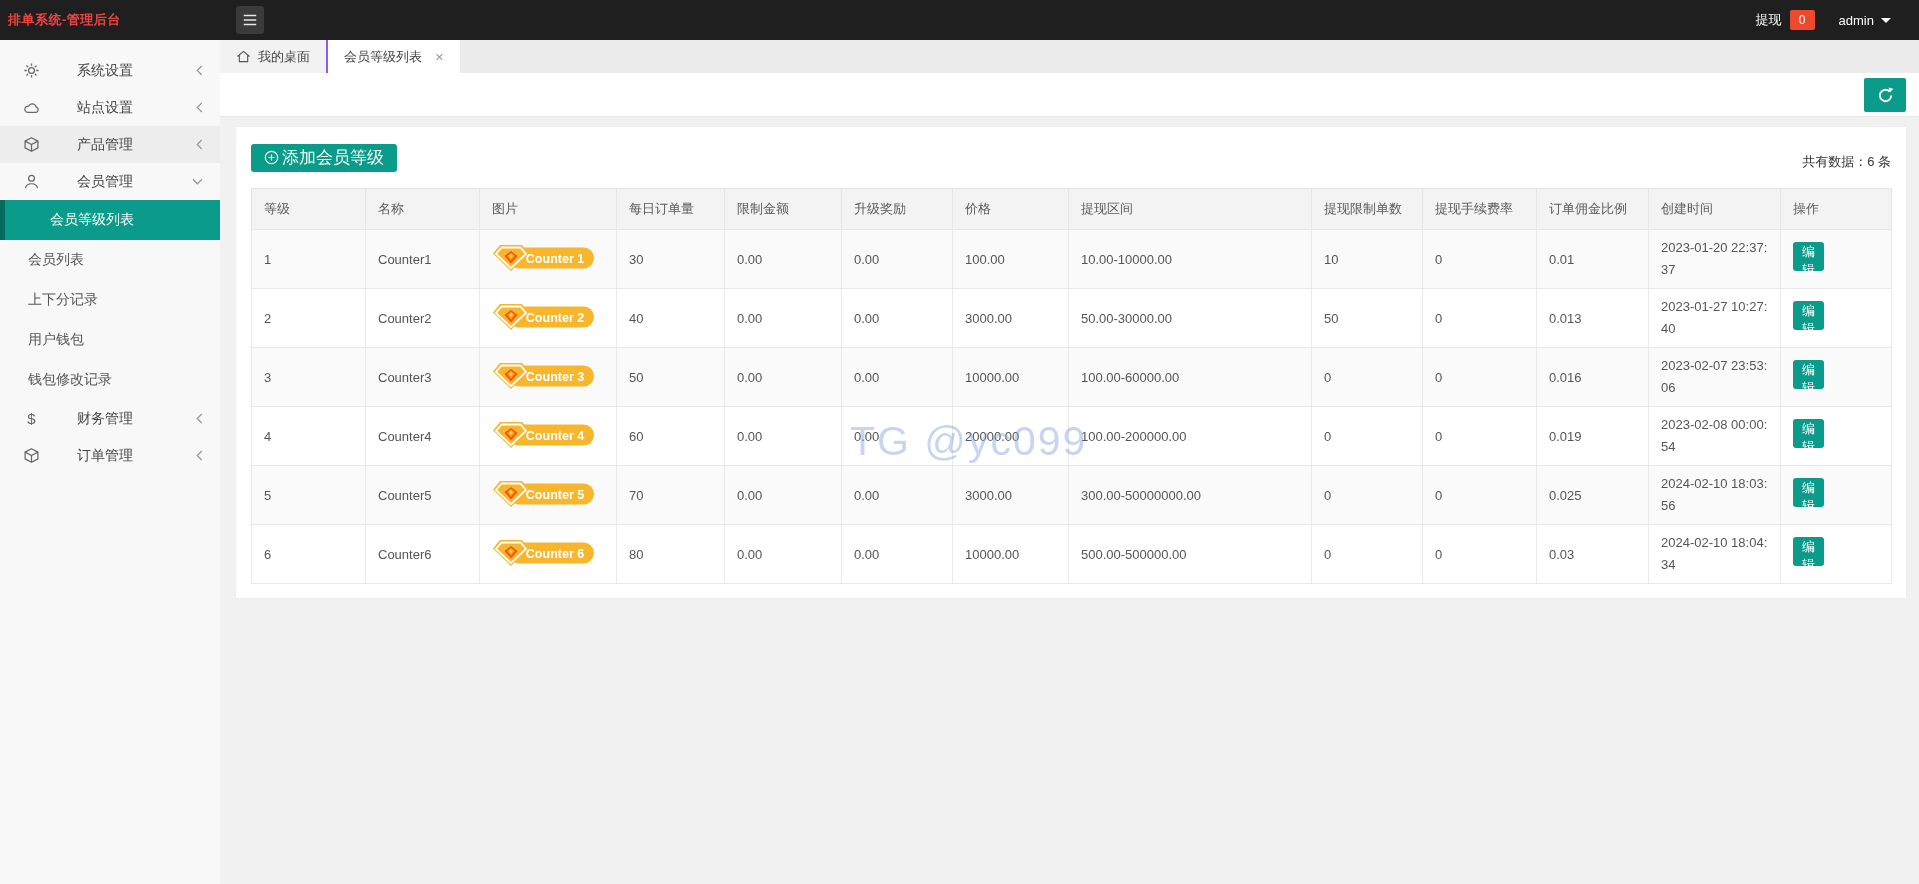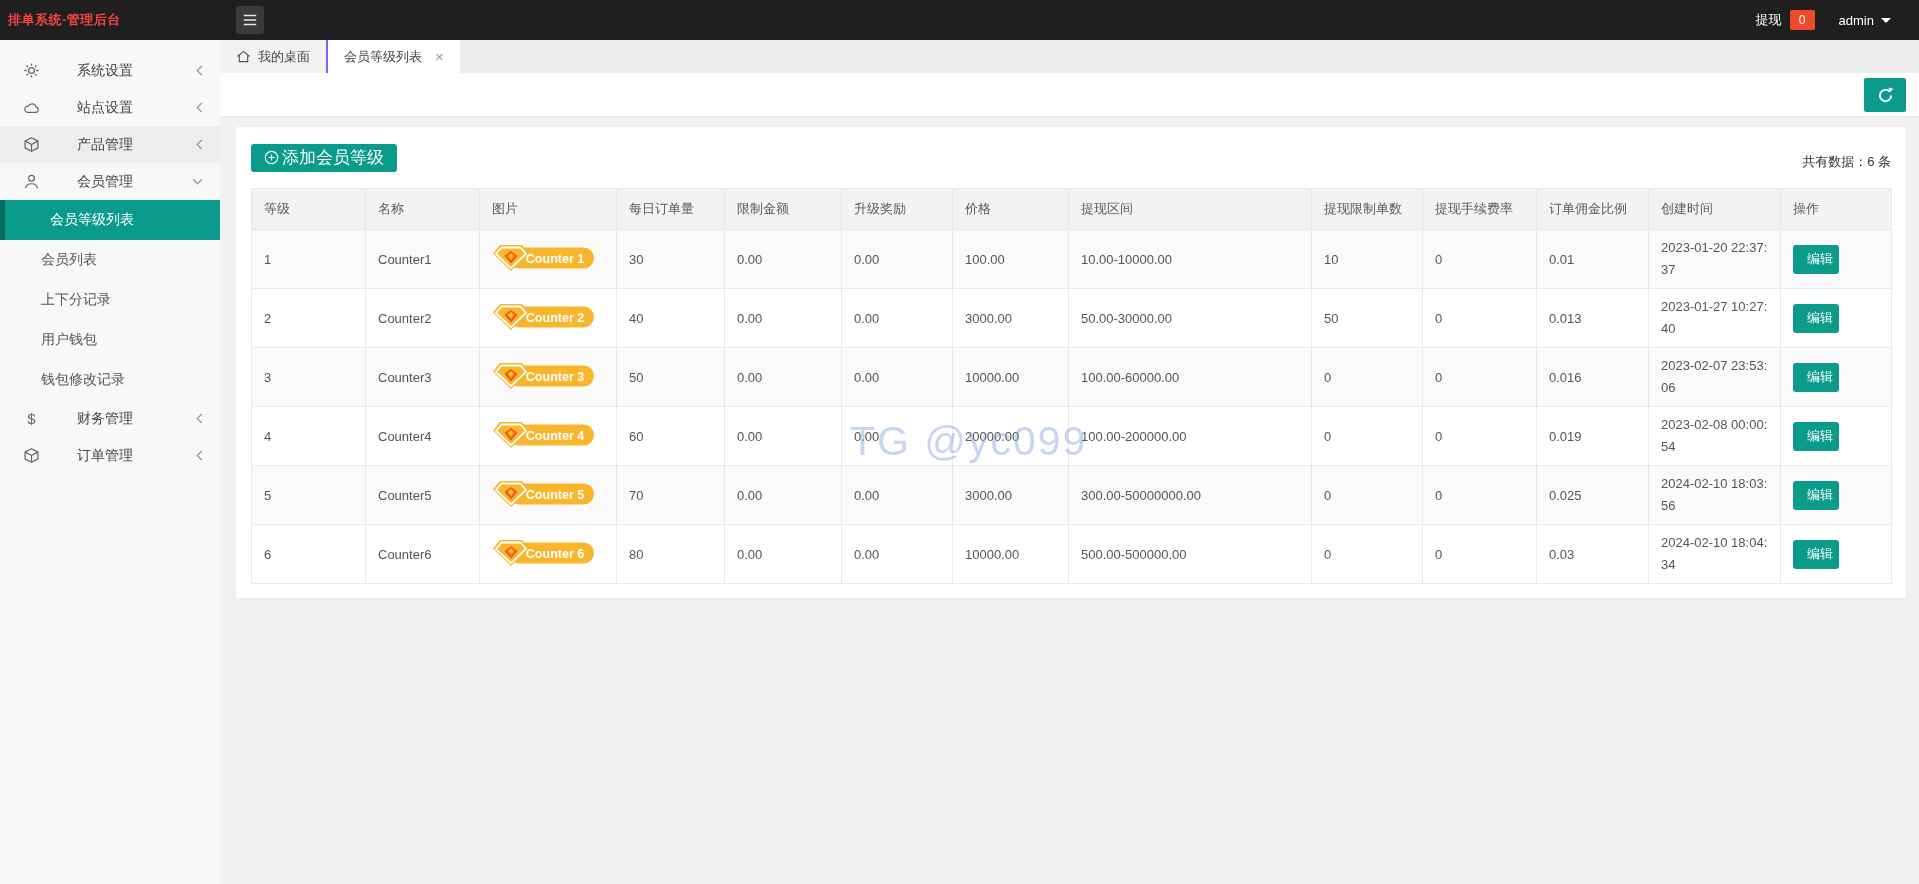--- a/index.html
+++ b/index.html
@@ -19,21 +19,21 @@
   .admin-menu { display:flex; align-items:center; gap:7px; margin-left:24px; cursor:pointer; }
   .caret-down { width:0; height:0; border-left:5px solid transparent; border-right:5px solid transparent; border-top:5px solid #fff; }
 
   
   .sidebar { position:absolute; top:40px; left:0; bottom:0; width:220px; background:#f8f8f8; padding-top:12px; }
   .side-item { height:37px; display:flex; align-items:center; padding:0 16px 0 22px; color:#444; font-size:14px; cursor:pointer;gap:25px; }
   .side-item.highlight { background:#ededed; }
   .s-icon { width:19px; display:flex; justify-content:center; align-items:center; margin-right:11px; color:#666; font-size:15px; }
   .s-label { flex:1; }
   .s-chev { display:flex; align-items:center; color:#999; }
-  .side-sub-item { height:40px; display:flex; align-items:center; padding-left:41px; color:#555; font-size:14px; cursor:pointer; }
+  .side-sub-item { height:40px; display:flex; align-items:center; padding-left:28px; color:#555; font-size:14px; cursor:pointer; }
   .side-sub-item.active { background:#0a9b8a; color:#fff; border-left:5px solid #056b5f; padding-left:45px; }
 
   
   .main { position:absolute; left:220px; top:40px; right:0; bottom:0; background:#f1f1f1; }
   .tabbar { height:33px; background:#ececec; display:flex; align-items:stretch; }
   .tab { display:flex; align-items:center; gap:7px; padding:0 16px; font-size:13px; color:#444; background:#f2f2f2; border-right:2px solid #8b5cf6; cursor:pointer; white-space:nowrap; }
   .tab.active { background:#fff; border-right:1px solid #e9e9e9; }
   .close-x { color:#9a9a9a; font-size:15px; margin-left:6px; line-height:1; }
   .toolbar { height:44px; background:#fff; border-bottom:1px solid #e8e8e8; position:relative; }
   .refresh-btn { position:absolute; right:13px; top:5px; width:42px; height:34px; background:#0a9b8a; border:none; border-radius:2px; display:flex; align-items:center; justify-content:center; cursor:pointer; }
@@ -41,21 +41,21 @@
   .panel { position:absolute; left:15px; right:12px; top:86px; height:473px; background:#fff; border:1px solid #efefef; padding:14px 15px; }
   .panel-head { height:33px; margin-bottom:14px; display:flex; align-items:center; justify-content:space-between; }
   .add-btn { display:flex; align-items:center; gap:3px; height:28px; padding:12px 13px; background:#0a9b8a; color:#fff; border:none; border-radius:3px; font-size:17px; cursor:pointer; }
   .total-text { font-size:13px; color:#333;margin-top:8px; }
 
   table.grid { width:100%; border-collapse:collapse; table-layout:fixed; }
   .grid th { height:41px; background:#f3f3f3; border:1px solid #e6e6e6; font-weight:normal; font-size:13px; color:#5a5a5a; text-align:left; padding:0 6px 0 12px; }
   .grid td { height:59px; border:1px solid #e9e9e9; font-size:13px; color:#555; padding:0 8px 0 12px; background:#fff; }
   .grid tbody tr:nth-child(odd) td { background:#fafafa; }
   .created-cell { line-height:1.7; word-break:break-all; }
-  .edit-btn { width:46px; height:29px; background:#0a9b8a; color:#fff; border:none; border-radius:3px; font-size:13px; cursor:pointer;text-align:right; }
+  .edit-btn { width:31px; height:29px; background:#0a9b8a; color:#fff; border:none; border-radius:3px; font-size:13px; cursor:pointer; }
   .badge text { font-family:"Liberation Sans","DejaVu Sans",sans-serif; }
 
   .watermark { position:absolute; left:850px; top:418px; font-size:41px; letter-spacing:2px; color:rgba(125,155,215,.42); z-index:15; pointer-events:none; white-space:nowrap; }
 </style>
 </head>
 <body>
 
 <div class="header">
   <div class="brand">排单系统-管理后台</div>
   <button class="hamburger">

